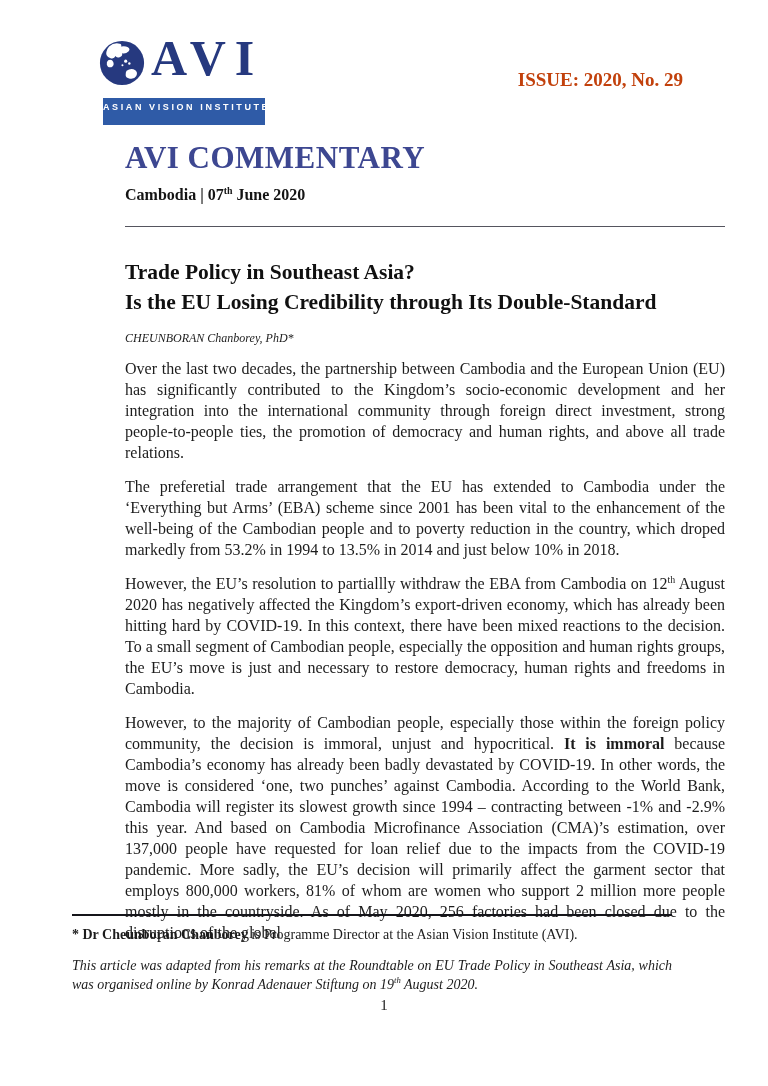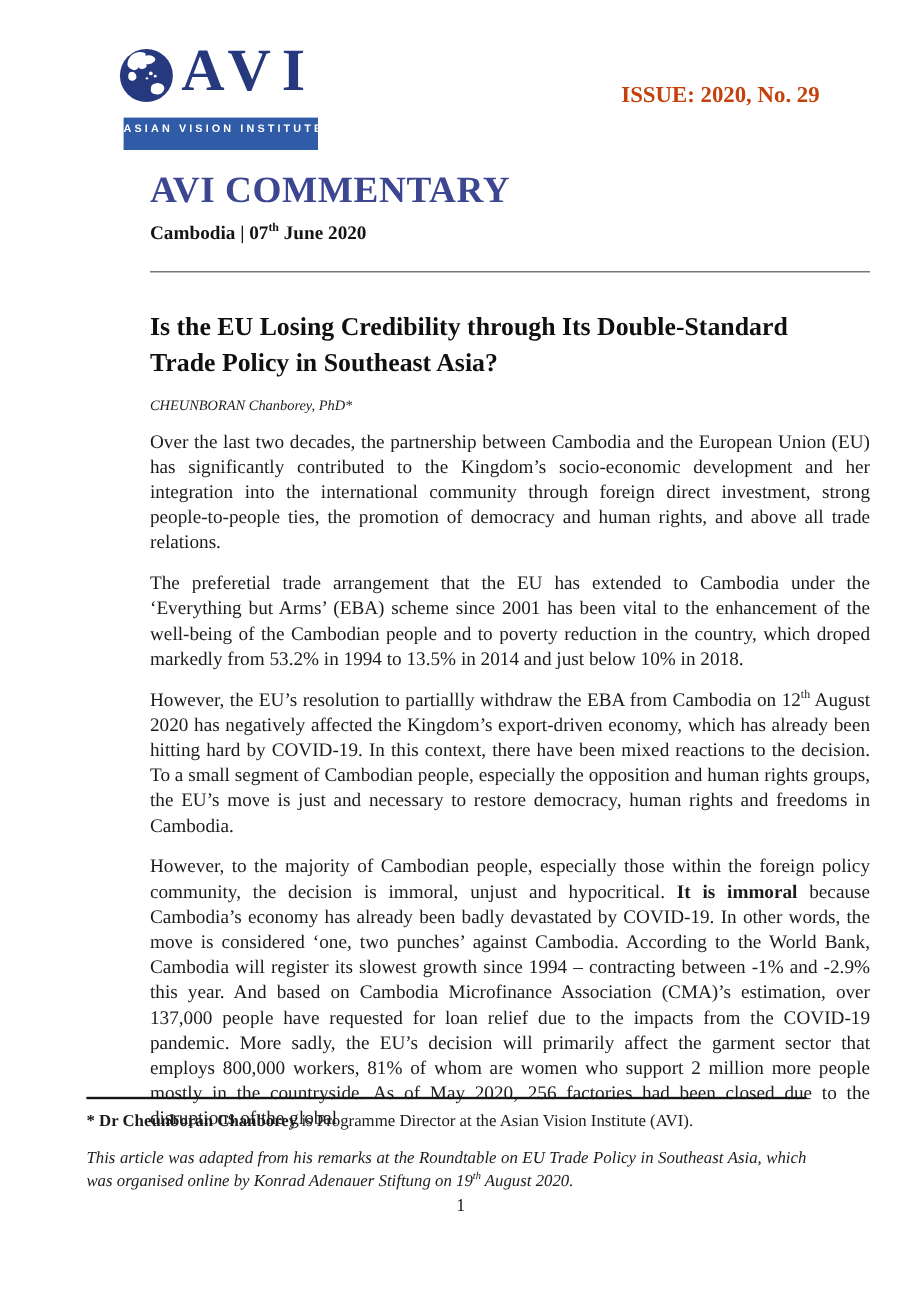--- a/index.html
+++ b/index.html
@@ -85,22 +85,22 @@
     <div class="logo-wordmark">AVI</div>
     <div class="logo-banner">ASIAN VISION INSTITUTE</div>
   </div>
   <div class="issue">ISSUE: 2020, No. 29</div>
 
   <div class="content">
     <h1 class="masthead-title">AVI COMMENTARY</h1>
     <div class="dateline"><span>Cambodia | 07</span><sup>th</sup><span> June 2020</span></div>
     <hr class="thin-rule">
     <h2 class="article-title">
+      <div>Trade Policy in Southeast Asia?</div>
       <div>Is the EU Losing Credibility through Its Double-Standard</div>
-      <div>Trade Policy in Southeast Asia?</div>
     </h2>
     <div class="author">CHEUNBORAN Chanborey, PhD*</div>
     <div id="article-body">
         <p class="body-para"><span>Over the last two decades, the partnership between Cambodia and the European Union (EU) has significantly contributed to the Kingdom’s socio-economic development and her integration into the international community through foreign direct investment, strong people-to-people ties, the promotion of democracy and human rights, and above all trade relations.</span></p>
         <p class="body-para"><span>The preferetial trade arrangement that the EU has extended to Cambodia under the ‘Everything but Arms’ (EBA) scheme since 2001 has been vital to the enhancement of the well-being of the Cambodian people and to poverty reduction in the country, which droped markedly from 53.2% in 1994 to 13.5% in 2014 and just below 10% in 2018.</span></p>
         <p class="body-para"><span>However, the EU’s resolution to partiallly withdraw the EBA from Cambodia on 12</span><sup>th</sup><span> August 2020 has negatively affected the Kingdom’s export-driven economy, which has already been hitting hard by COVID-19. In this context, there have been mixed reactions to the decision. To a small segment of Cambodian people, especially the opposition and human rights groups, the EU’s move is just and necessary to restore democracy, human rights and freedoms in Cambodia.</span></p>
         <p class="body-para"><span>However, to the majority of Cambodian people, especially those within the foreign policy community, the decision is immoral, unjust and hypocritical. </span><span style="font-weight: bold;">It is immoral</span><span> because Cambodia’s economy has already been badly devastated by COVID-19. In other words, the move is considered ‘one, two punches’ against Cambodia. According to the World Bank, Cambodia will register its slowest growth since 1994 – contracting between -1% and -2.9% this year. And based on Cambodia Microfinance Association (CMA)’s estimation, over 137,000 people have requested for loan relief due to the impacts from the COVID-19 pandemic. More sadly, the EU’s decision will primarily affect the garment sector that employs 800,000 workers, 81% of whom are women who support 2 million more people mostly in the countryside. As of May 2020, 256 factories had been closed due to the disruptions of the global</span></p>
       </div>
   </div>
 

